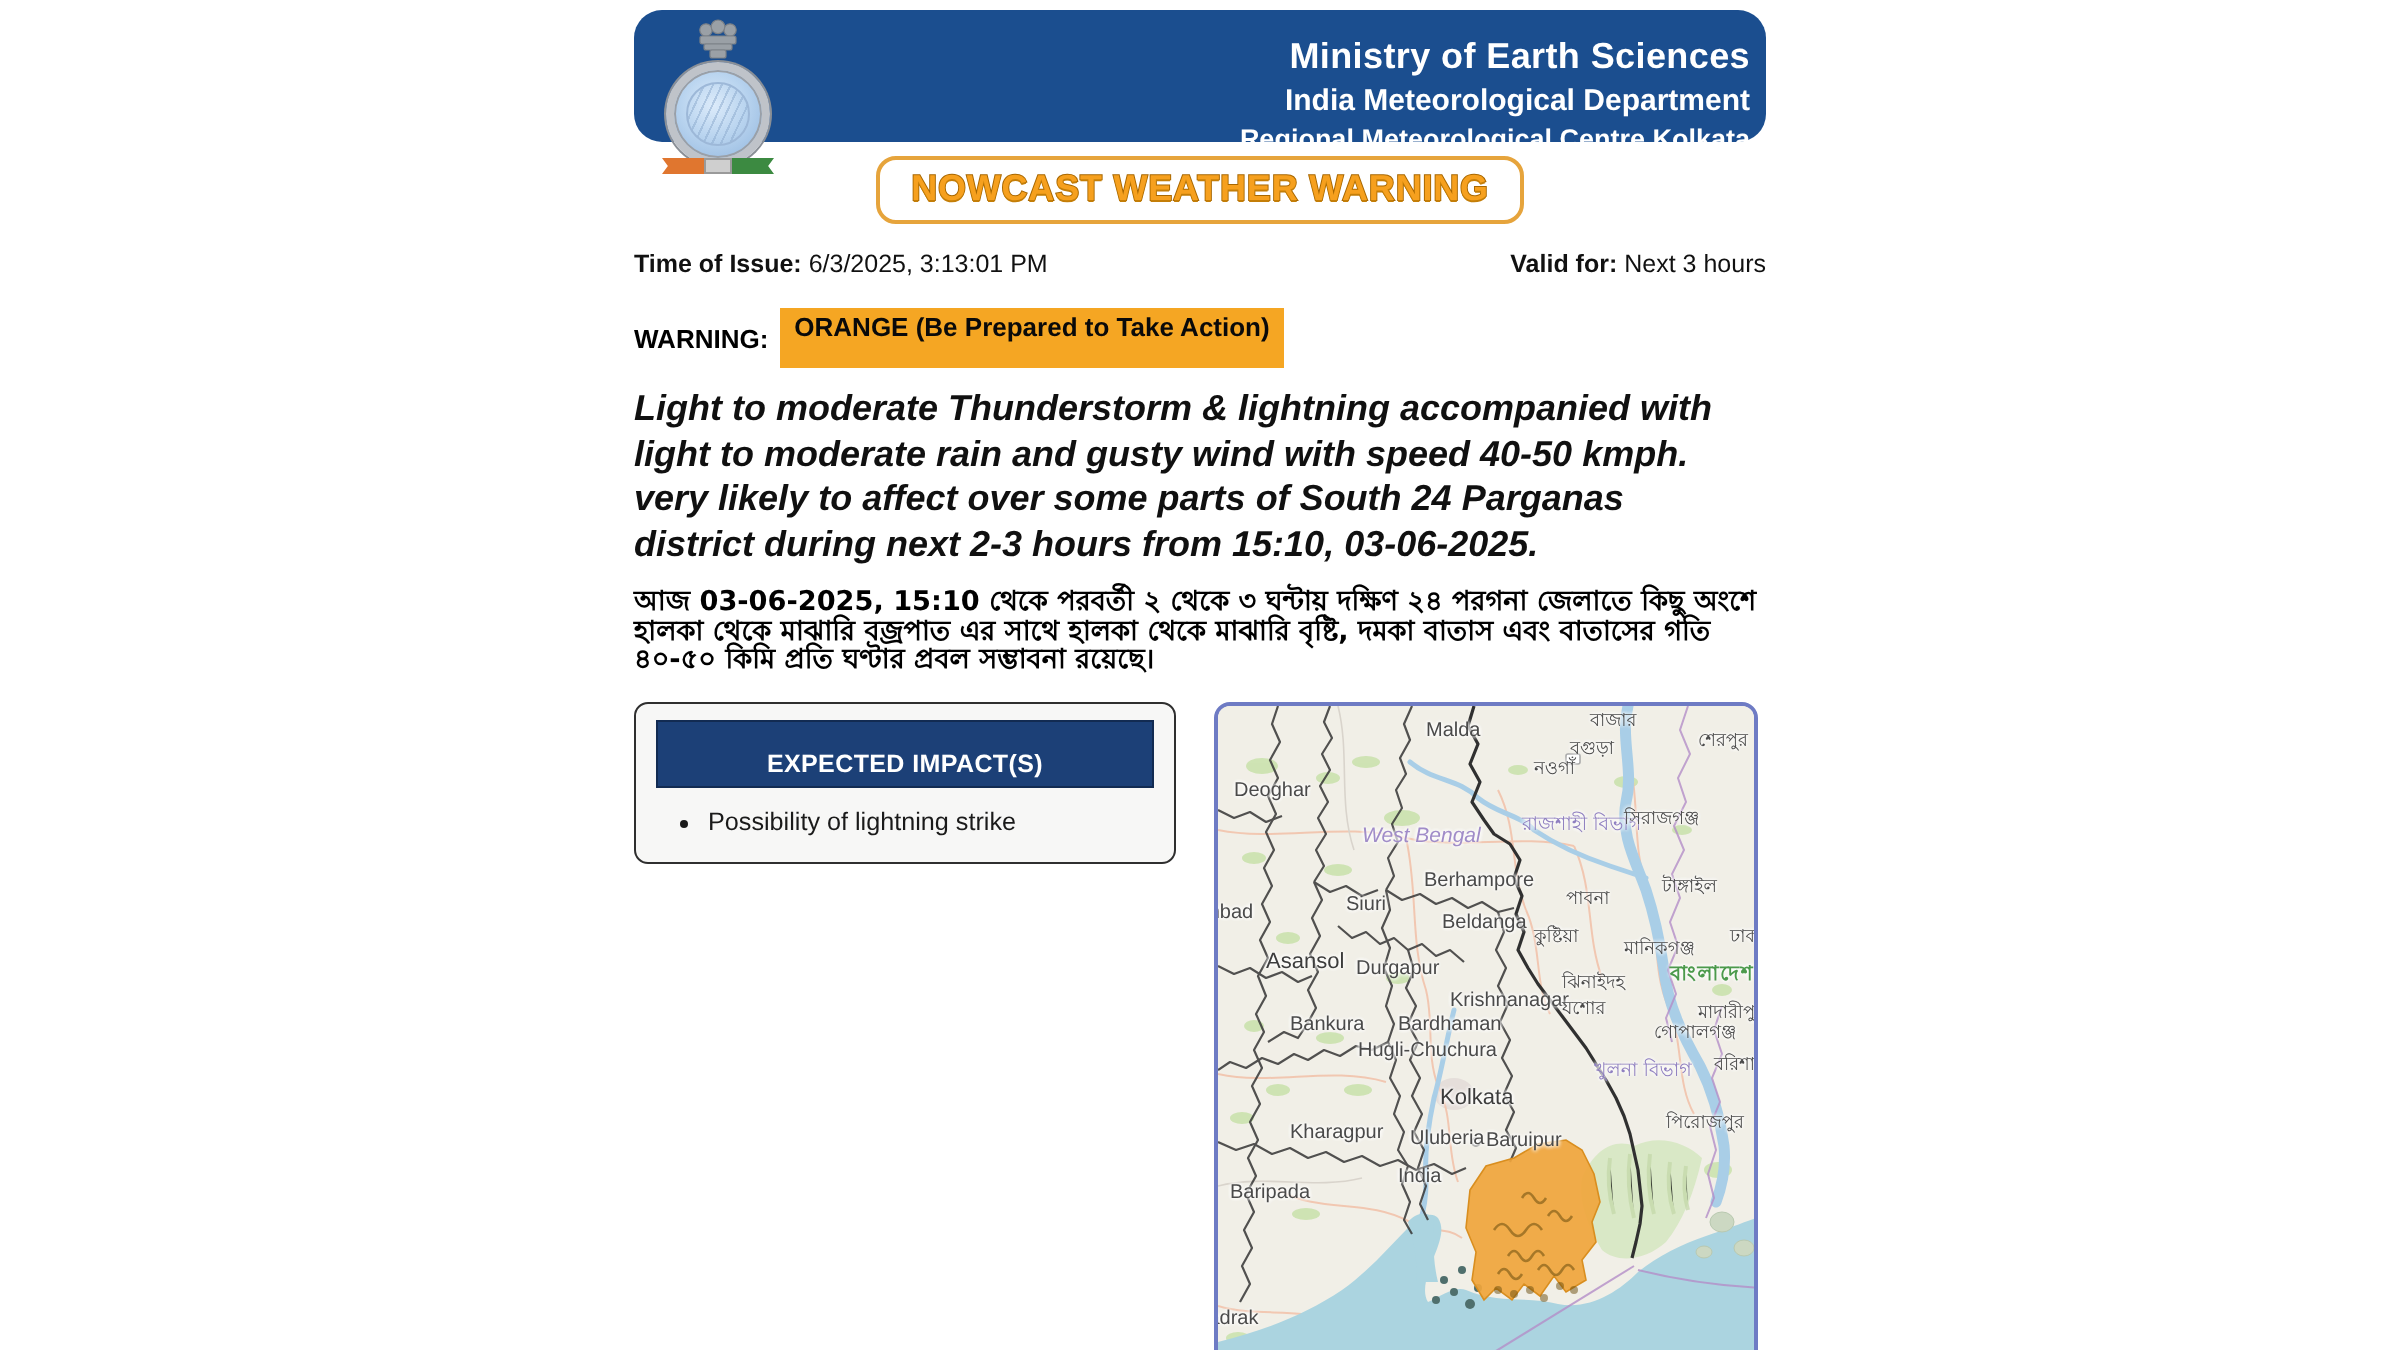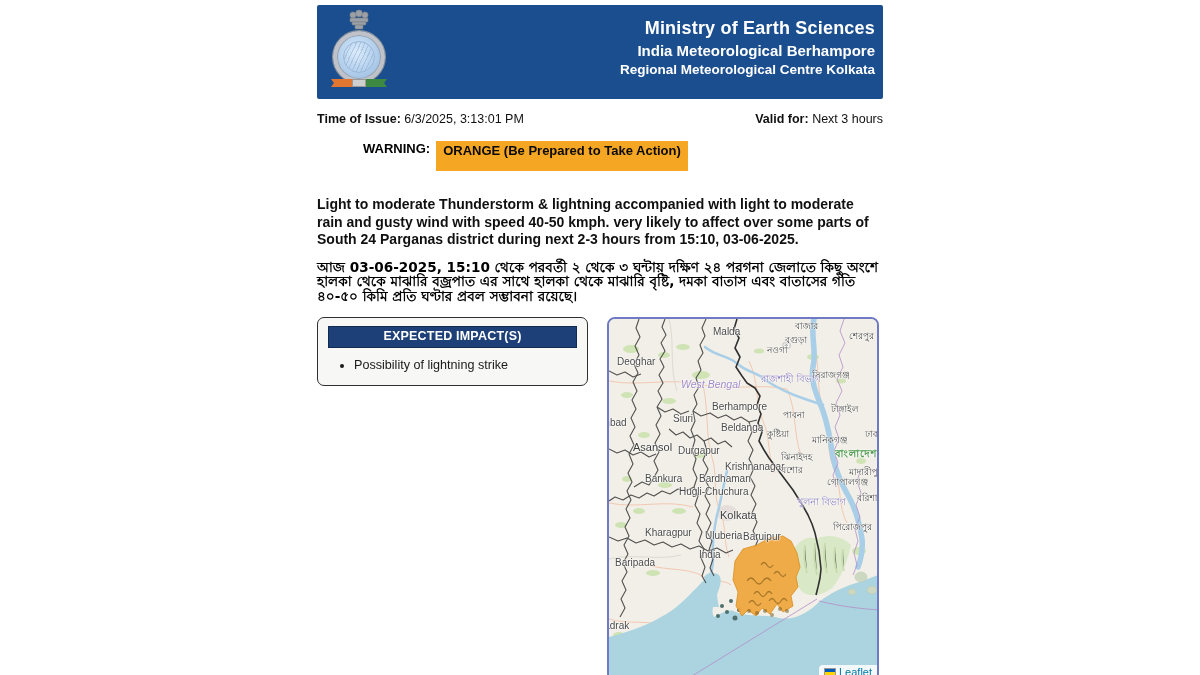--- a/index.html
+++ b/index.html
@@ -1,22 +1,22 @@
 <!DOCTYPE html>
 <html style="--header-blue: #1B4E8F; --title-orange: #F6A01E; --warning-orange: #F5A623; --box-navy: #1C4077; --warning-area: #F0A53C; --sea: #ABD4E0;"><head>
 <meta charset="utf-8">
 <style>
   * { margin:0; padding:0; box-sizing:border-box; }
   html,body { width:1200px; height:675px; background:#ffffff; overflow:hidden;
               font-family:"Liberation Sans", sans-serif; }
   .content { position:absolute; left:317px; top:0; width:566px; }
 
   
-  .banner { margin-top:5px; height:94px; background:var(--header-blue,#1B4E8F);
-            border-radius:2px; position:relative; }
+  .banner { margin-top:5px; height:66px; background:var(--header-blue,#1B4E8F);
+            border-radius:14px; position:relative; }
   .logo { position:absolute; left:9px; top:2px; width:66px; height:82px; }
   .logo .capital { position:absolute; left:50%; top:1px; transform:translateX(-50%); }
   .logo .emblem { position:absolute; left:50%; top:24px; transform:translateX(-50%);
                   width:52px; height:52px; border-radius:50%;
                   background:radial-gradient(circle at 45% 40%, #dcebfa 0%, #b9d4ef 45%, #8fb4dd 100%);
                   border:4px solid #bfc3c9; box-shadow:0 0 0 1px #8a8f96, inset 0 0 0 1px #9aa0a8; }
   .logo .emblem:before { content:""; position:absolute; inset:6px; border-radius:50%;
                   border:1px solid #9db8d8;
                   background:repeating-linear-gradient(115deg, transparent 0 3px, rgba(140,170,205,.5) 3px 4px); }
   .logo .ribbon { position:absolute; left:50%; top:72px; transform:translateX(-50%);
@@ -34,37 +34,37 @@
   .nowcast { border:2.5px solid #E6A43C; border-radius:10px; padding:4px 16px 5px;
              font-size:18px; font-weight:800; letter-spacing:.4px;
              color:var(--title-orange,#F6A01E);
              -webkit-text-stroke:1px #A86700; paint-order:stroke fill;
              text-shadow:0 1px 0 #c47e08; background:#fff; }
 
   
   .issue-row { margin-top:13px; display:flex; justify-content:space-between;
                font-size:12.5px; color:#111; }
   .issue-row b { font-weight:700; }
-  .warning-row { margin-top:15px; font-size:13px; color:#000; display:flex; align-items:flex-start;margin-left:46px; }
+  .warning-row { margin-top:15px; font-size:13px; color:#000; display:flex; align-items:center; }
   .warning-row .wlabel { font-weight:700; }
   .warning-badge { margin-left:6px; background:var(--warning-orange,#F5A623); color:#0a0a0a;
                    font-weight:700; padding:2px 7px 13px; font-size:13px; }
 
-  .desc-en { margin-top:25px; font-size:14px; font-weight:700; line-height:1.25; color:#101010; width:552px; }
+  .desc-en { margin-top:9px; font-size:18px; font-weight:700; line-height:1.25; color:#101010; width:552px;font-style:italic; }
   .desc-bn { margin-top:11px; font-size:13.6px; font-weight:700; line-height:1.08; color:#000;
              font-family:"DejaVu Sans", sans-serif; }
 
   
   .cols { margin-top:13px; display:flex; gap:19px; align-items:flex-start; }
   .left-col { width:271px; }
   .info-box { border:1px solid #2f2f2f; border-radius:7px; background:#f7f7f6;
               padding:8px 10px 10px; }
   .info-box + .info-box { margin-top:15px; }
   .box-header { background:var(--box-navy,#1C4077); border:1px solid #122b52; color:#fff;
-                text-align:center; font-weight:700; font-size:12.5px; padding:2px 0 4px;
+                text-align:center; font-weight:700; font-size:12.5px; padding:14px 0 4px;
                 letter-spacing:.2px; }
   .info-box ul { margin:9px 0 2px 26px; font-size:12.6px; color:#1a1a1a; }
   .info-box li { margin-bottom:2px; line-height:1.3; }
 
   
   .map { position:relative; width:272px; height:365px; border:2px solid #6E7BC4;
          border-radius:8px; overflow:hidden; background:#F1EFE7; flex:none; }
   .map svg { position:absolute; inset:0; }
   .map-label { position:absolute; white-space:nowrap; font-size:10px; color:#4a4a4a;
                text-shadow:0 0 2px #fff,0 0 2px #fff,0 0 2px #fff; line-height:1; }
@@ -100,25 +100,28 @@
       </svg>
       <div class="emblem"></div>
       <div class="ribbon">
         <span class="r-l"></span>
           <span class="r-m"></span>
           <span class="r-r"></span>
       </div>
     </div>
     <div class="banner-text">
       <div class="l1">Ministry of Earth Sciences</div>
-      <div class="l2">India Meteorological Berhampore</div>
+      <div class="l2">India Meteorological Department</div>
       <div class="l3">Regional Meteorological Centre Kolkata</div>
     </div>
   </div>
 
+  <div class="nowcast-wrap">
+    <div class="nowcast">NOWCAST WEATHER WARNING</div>
+  </div>
 
   <div class="issue-row">
     <span>
       <b>Time of Issue:</b>
       <span>6/3/2025, 3:13:01 PM</span>
     </span>
     <span>
       <b>Valid for:</b>
       <span>Next 3 hours</span>
     </span>

